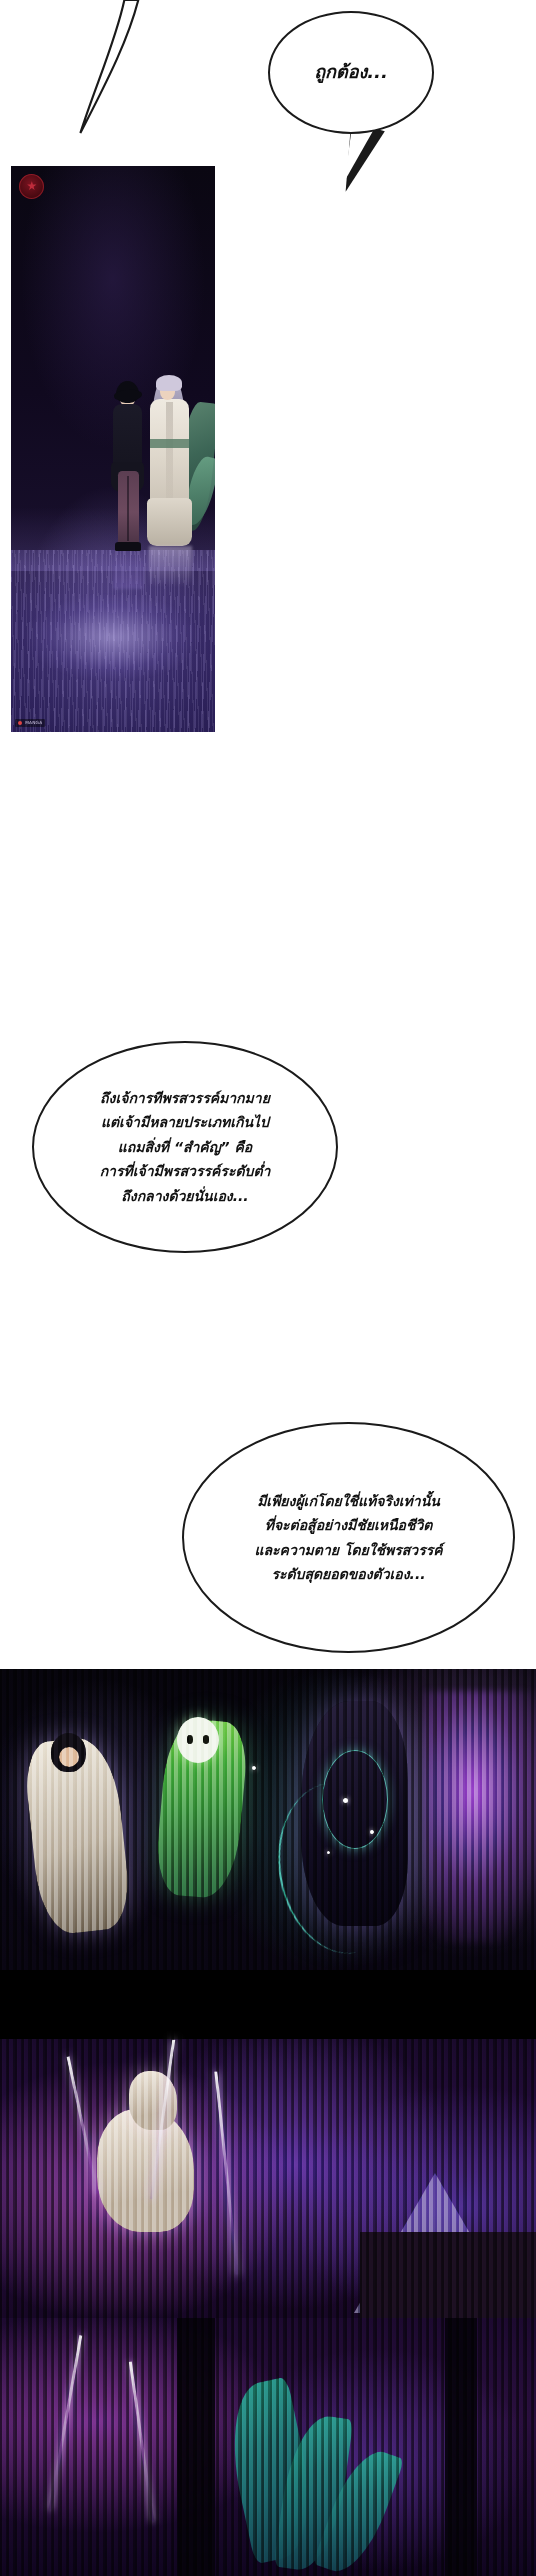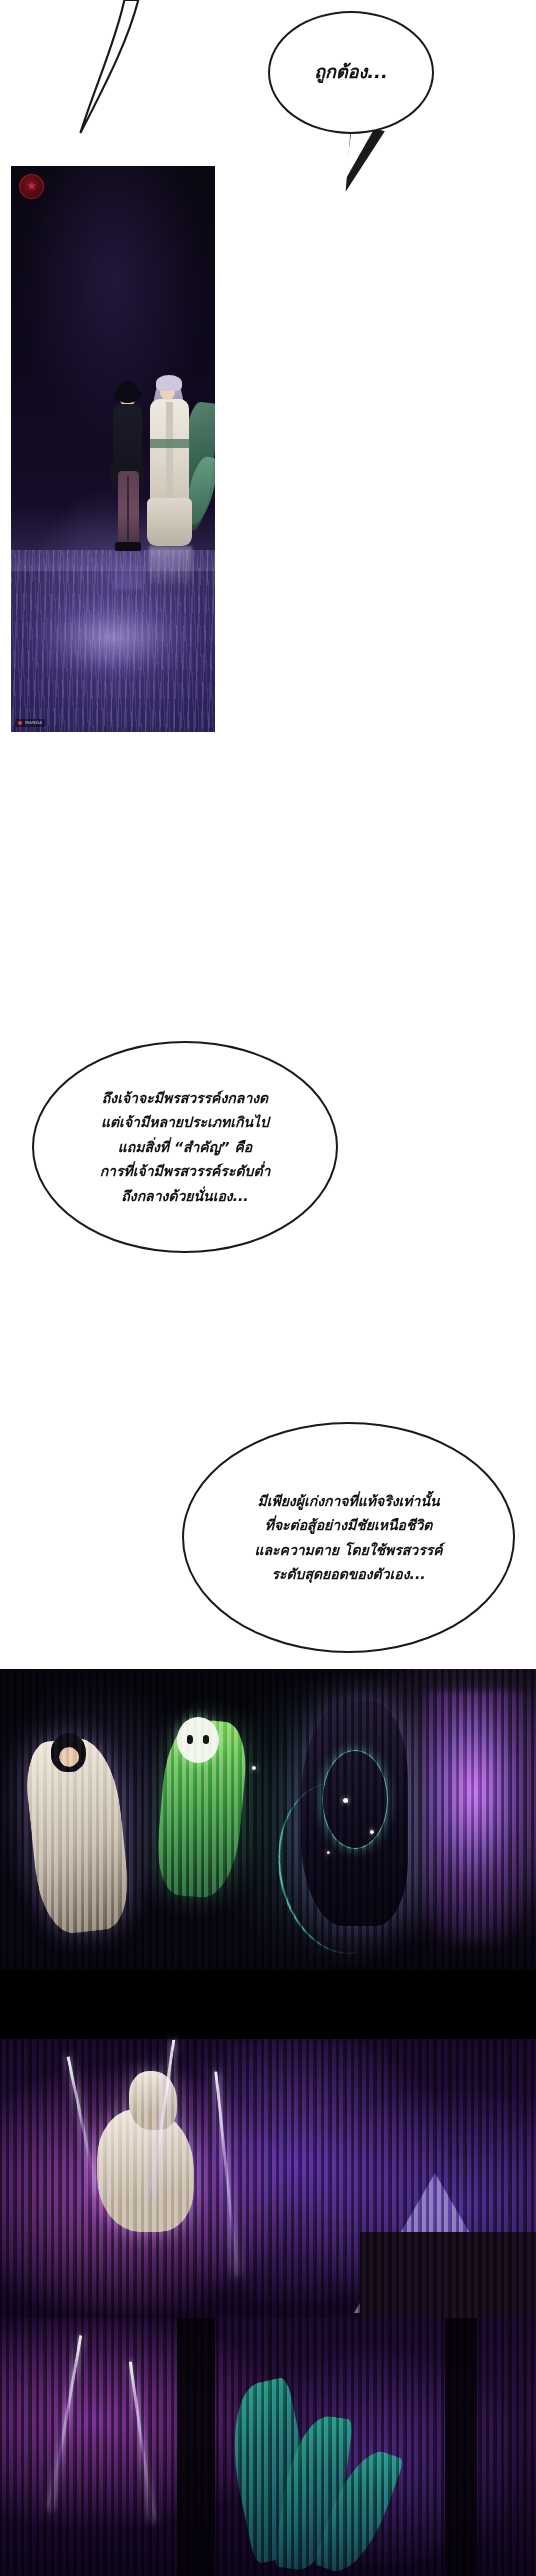--- a/index.html
+++ b/index.html
@@ -511,29 +511,29 @@
 
 <div class="tail" id="tail-1">
   <div class="outer"></div>
   <div class="inner"></div>
 </div>
 <div class="bubble" id="bubble-1">
   <div class="txt">ถูกต้อง...</div>
 </div>
 
 <div class="bubble" id="bubble-2">
-  <div class="txt">ถึงเจ้าจะมีพรสวรรค์งกลางด
+  <div class="txt">ถึงเจ้การทีพรสวรรค์มากมาย
 แต่เจ้ามีหลายประเภทเกินไป
 แถมสิ่งที่ “สำคัญ” คือ
 การที่เจ้ามีพรสวรรค์ระดับต่ำ
 ถึงกลางด้วยนั่นเอง...</div>
 </div>
 
 <div class="bubble" id="bubble-3">
-  <div class="txt">มีเพียงผู้เก่งกาจที่แท้จริงเท่านั้น
+  <div class="txt">มีเพียงผู้เก่โดยใชี่แท้จริงเท่านั้น
 ที่จะต่อสู้อย่างมีชัยเหนือชีวิต
 และความตาย โดยใช้พรสวรรค์
 ระดับสุดยอดของตัวเอง...</div>
 </div>
 
 <div id="panel-bottom">
 
   <div class="band b-upper">
     <div class="violet"></div>
     <div class="figure-a"></div>

